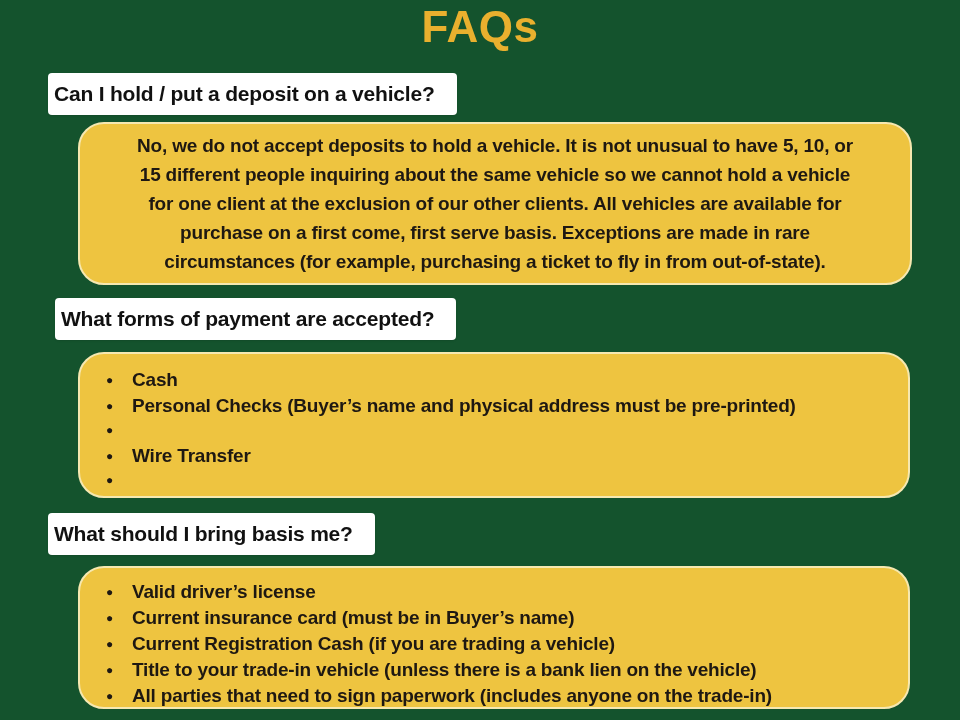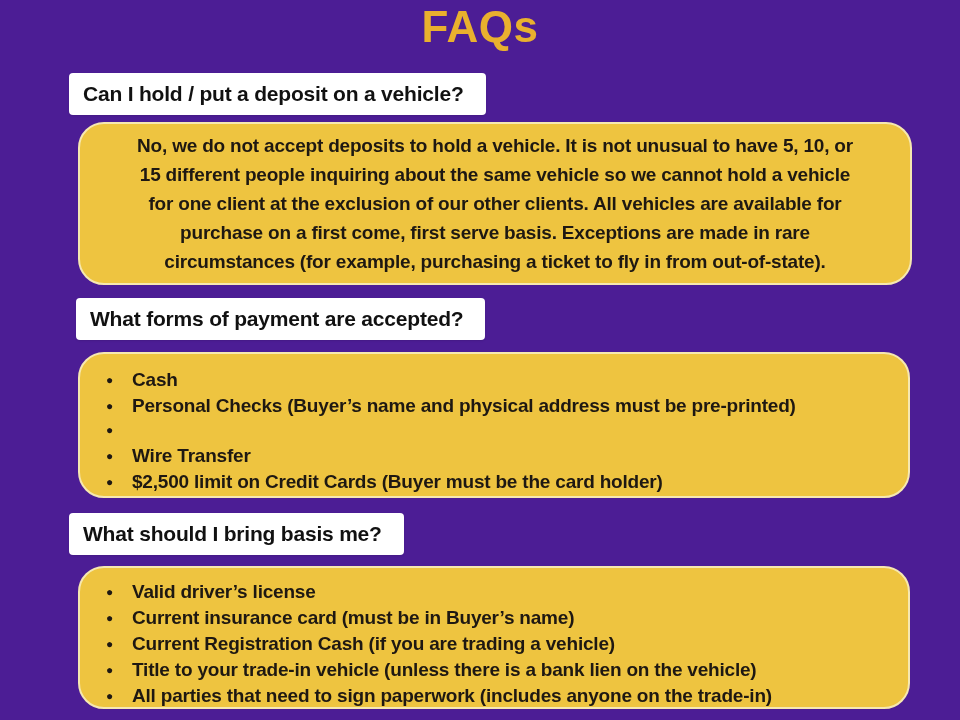--- a/index.html
+++ b/index.html
@@ -1,40 +1,39 @@
 <!DOCTYPE html>
 <html><head>
 <meta charset="utf-8">
 <style>
   html,body{margin:0;padding:0;}
   body{font-family:"Liberation Sans",sans-serif;}
   .slide{
     position:relative;
     width:960px;height:720px;
-    background:#4c1d95;
+    background:#14532d;
     overflow:hidden;
   }
   .title{
     position:absolute;top:2px;left:0;width:100%;
     text-align:center;margin:0;
     font-size:44px;font-weight:bold;color:#e9b02e;
     letter-spacing:0.5px;
   }
   .q-box{
     position:absolute;
     display:inline-block;
     background:#ffffff;
     border-radius:4px;
     height:42px;line-height:42px;
-    padding:0 22px 0 14px;
+    padding:0 22px 0 6px;
     font-size:21px;font-weight:bold;color:#111111;
     letter-spacing:-0.2px;
     white-space:nowrap;
     box-shadow:0 1px 2px rgba(0,0,0,0.10);
-    margin-left:21px;
   }
   .q1{left:48px;top:73px;}
   .q2{left:55px;top:298px;}
   .q3{left:48px;top:513px;}
   .a-box{
     position:absolute;
     background:#eec440;
     border:2px solid #f6e8b0;
     border-radius:26px;
     box-sizing:border-box;
@@ -98,21 +97,20 @@
       </li>
       <li>
         <span class="bullet">●</span>
       </li>
       <li>
         <span class="bullet">●</span>
         <span>Wire Transfer</span>
       </li>
       <li>
         <span class="bullet">●</span>
-        <span>$2,500 limit on Credit Cards (Buyer must be the card holder)</span>
       </li>
     </ul>
   </div>
 
   <div class="q-box q3">
     <span>What should I bring basis me?</span>
   </div>
   <div class="a-box a3">
     <ul>
       <li>

